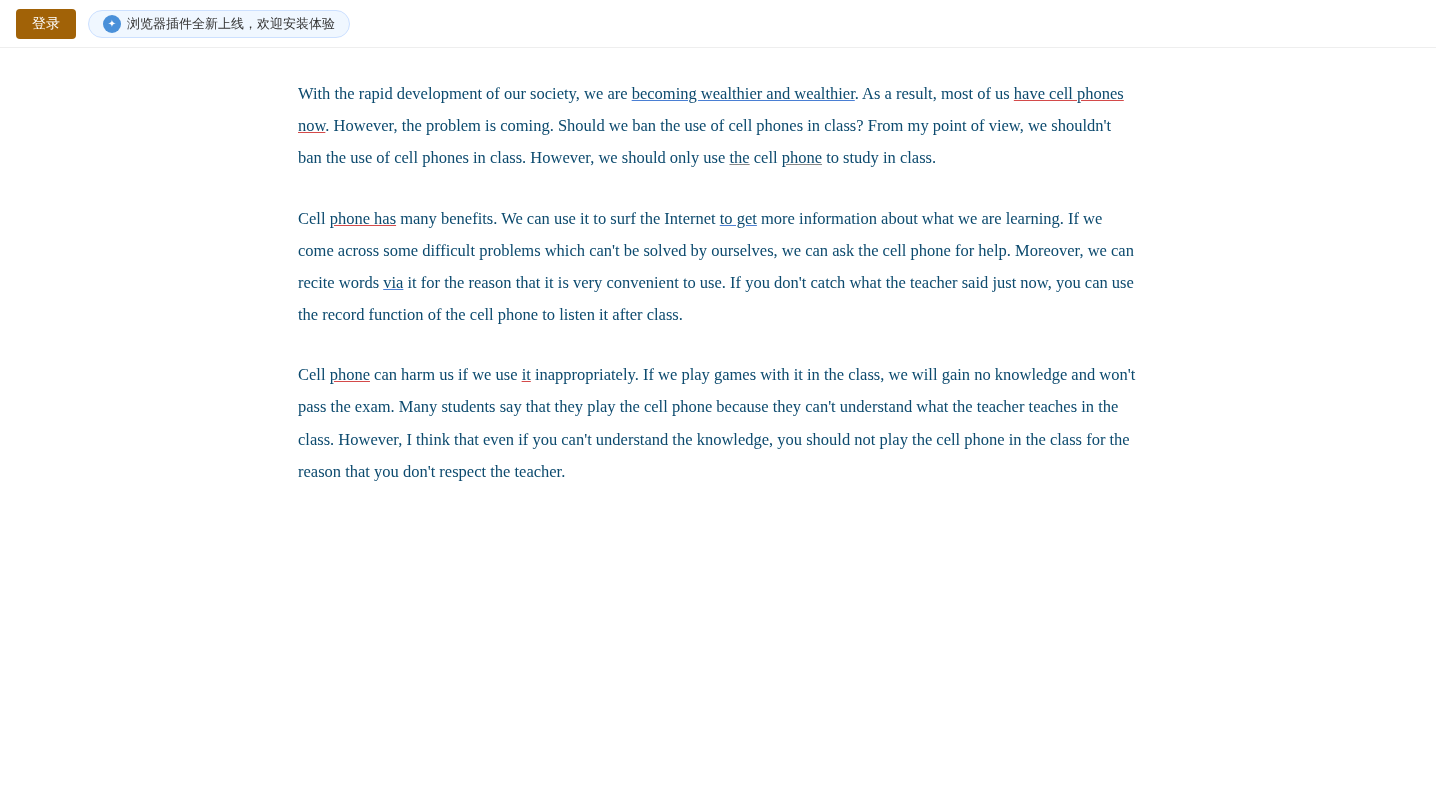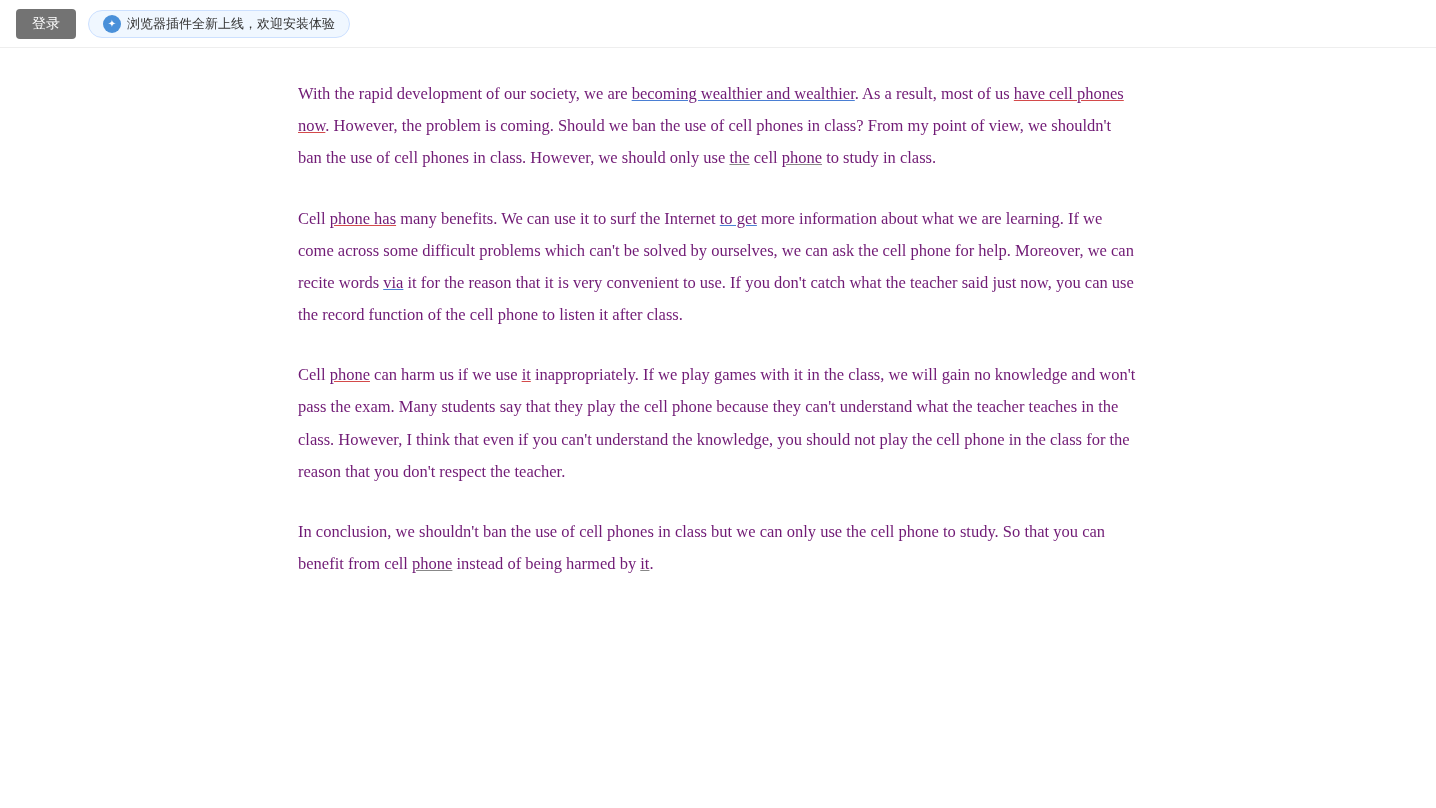--- a/index.html
+++ b/index.html
@@ -20,21 +20,21 @@
       display: flex;
       align-items: center;
       gap: 12px;
       padding: 8px 16px;
       background: #fff;
       border-bottom: 1px solid #eee;
       height: 48px;
     }
 
     .login-btn {
-      background: #737373;
+      background: #a16207;
       color: #fff;
       border: none;
       border-radius: 4px;
       padding: 6px 16px;
       font-size: 14px;
       cursor: pointer;
       font-family: Liberation Serif, serif;
     }
 
     .plugin-banner {
@@ -68,21 +68,21 @@
       max-width: 920px;
       margin: 0 auto;
       padding: 30px 40px 40px 40px;
       line-height: 1.9;
     }
 
     .paragraph {
       margin-bottom: 28px;
       font-size: 16.5px;
       text-align: left;
-      color: #701a75;
+      color: #0c4a6e;
       line-height: 1.95;
     }
 
     
     .underline-blue {
       text-decoration: underline;
       text-decoration-color: #4a7fd4;
       color: inherit;
     }
 
@@ -124,18 +124,15 @@
   </div>
 
   <div class="paragraph">
     <span>Cell </span><span class="underline-red">phone has</span><span> many benefits. We can use it to surf the Internet </span><span class="underline-blue">to get</span><span> more information about what we are learning. If we come across some difficult problems which can't be solved by ourselves, we can ask the cell phone for help. Moreover, we can recite words </span><span class="underline-blue">via</span><span> it for the reason that it is very convenient to use. If you don't catch what the teacher said just now, you can use the record function of the cell phone to listen it after class.</span>
   </div>
 
   <div class="paragraph">
     <span>Cell </span><span class="underline-red">phone</span><span> can harm us if we use </span><span class="underline-red">it</span><span> inappropriately. If we play games with it in the class, we will gain no knowledge and won't pass the exam. Many students say that they play the cell phone because they can't understand what the teacher teaches in the class. However, I think that even if you can't understand the knowledge, you should not play the cell phone in the class for the reason that you don't respect the teacher.</span>
   </div>
 
-  <div class="paragraph">
-    <span>In conclusion, we shouldn't ban the use of cell phones in class but we can only use the cell phone to study. So that you can benefit from cell </span><span class="underline-gray">phone</span><span> instead of being harmed by </span><span class="underline-gray">it</span><span>.</span>
-  </div>
 
 
 </div>
 
 </body></html>

